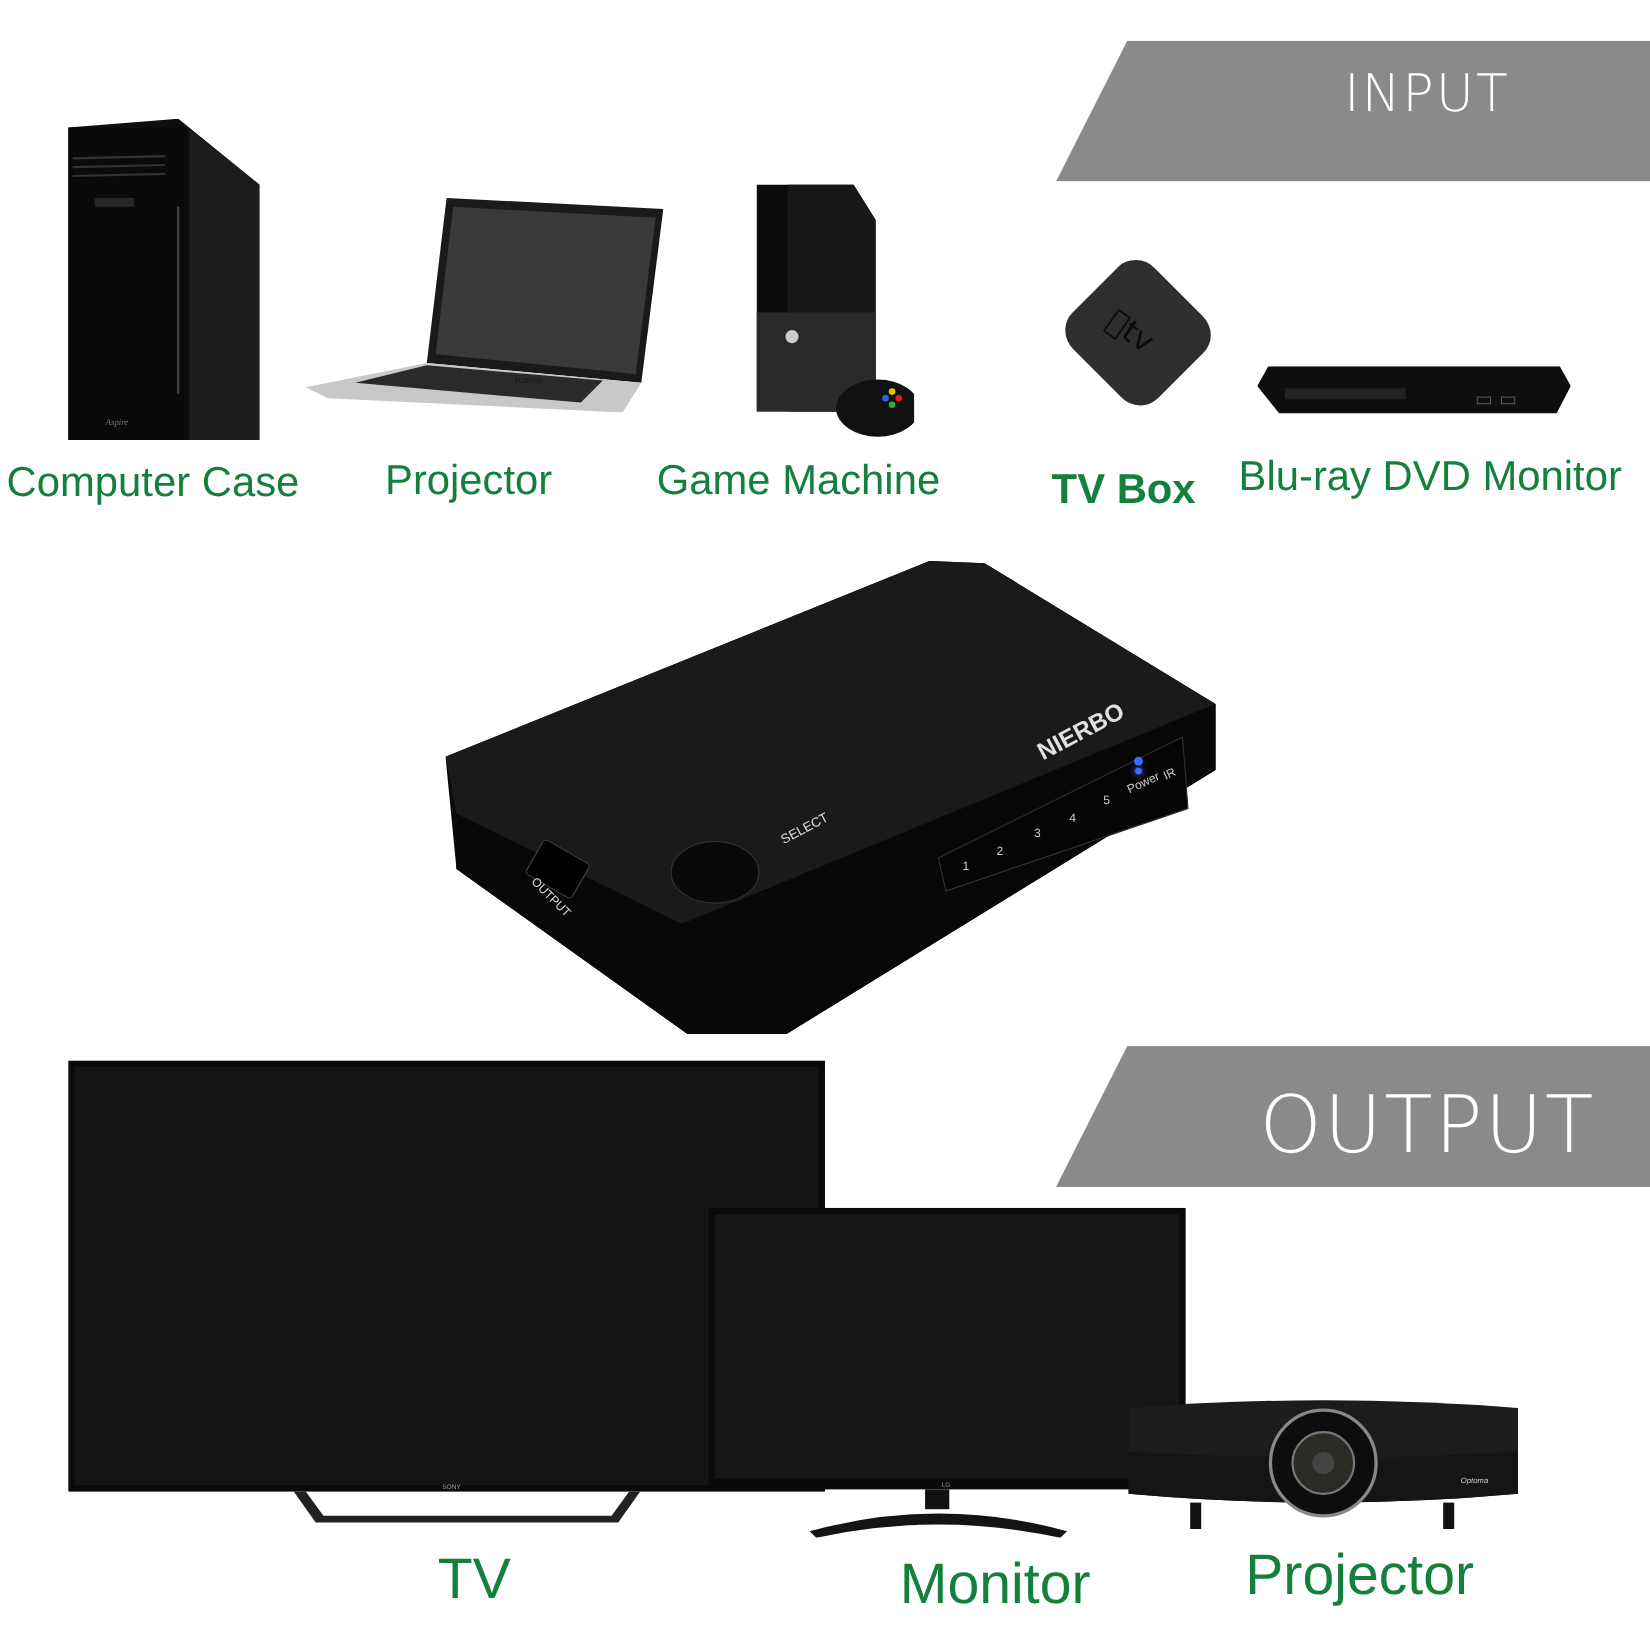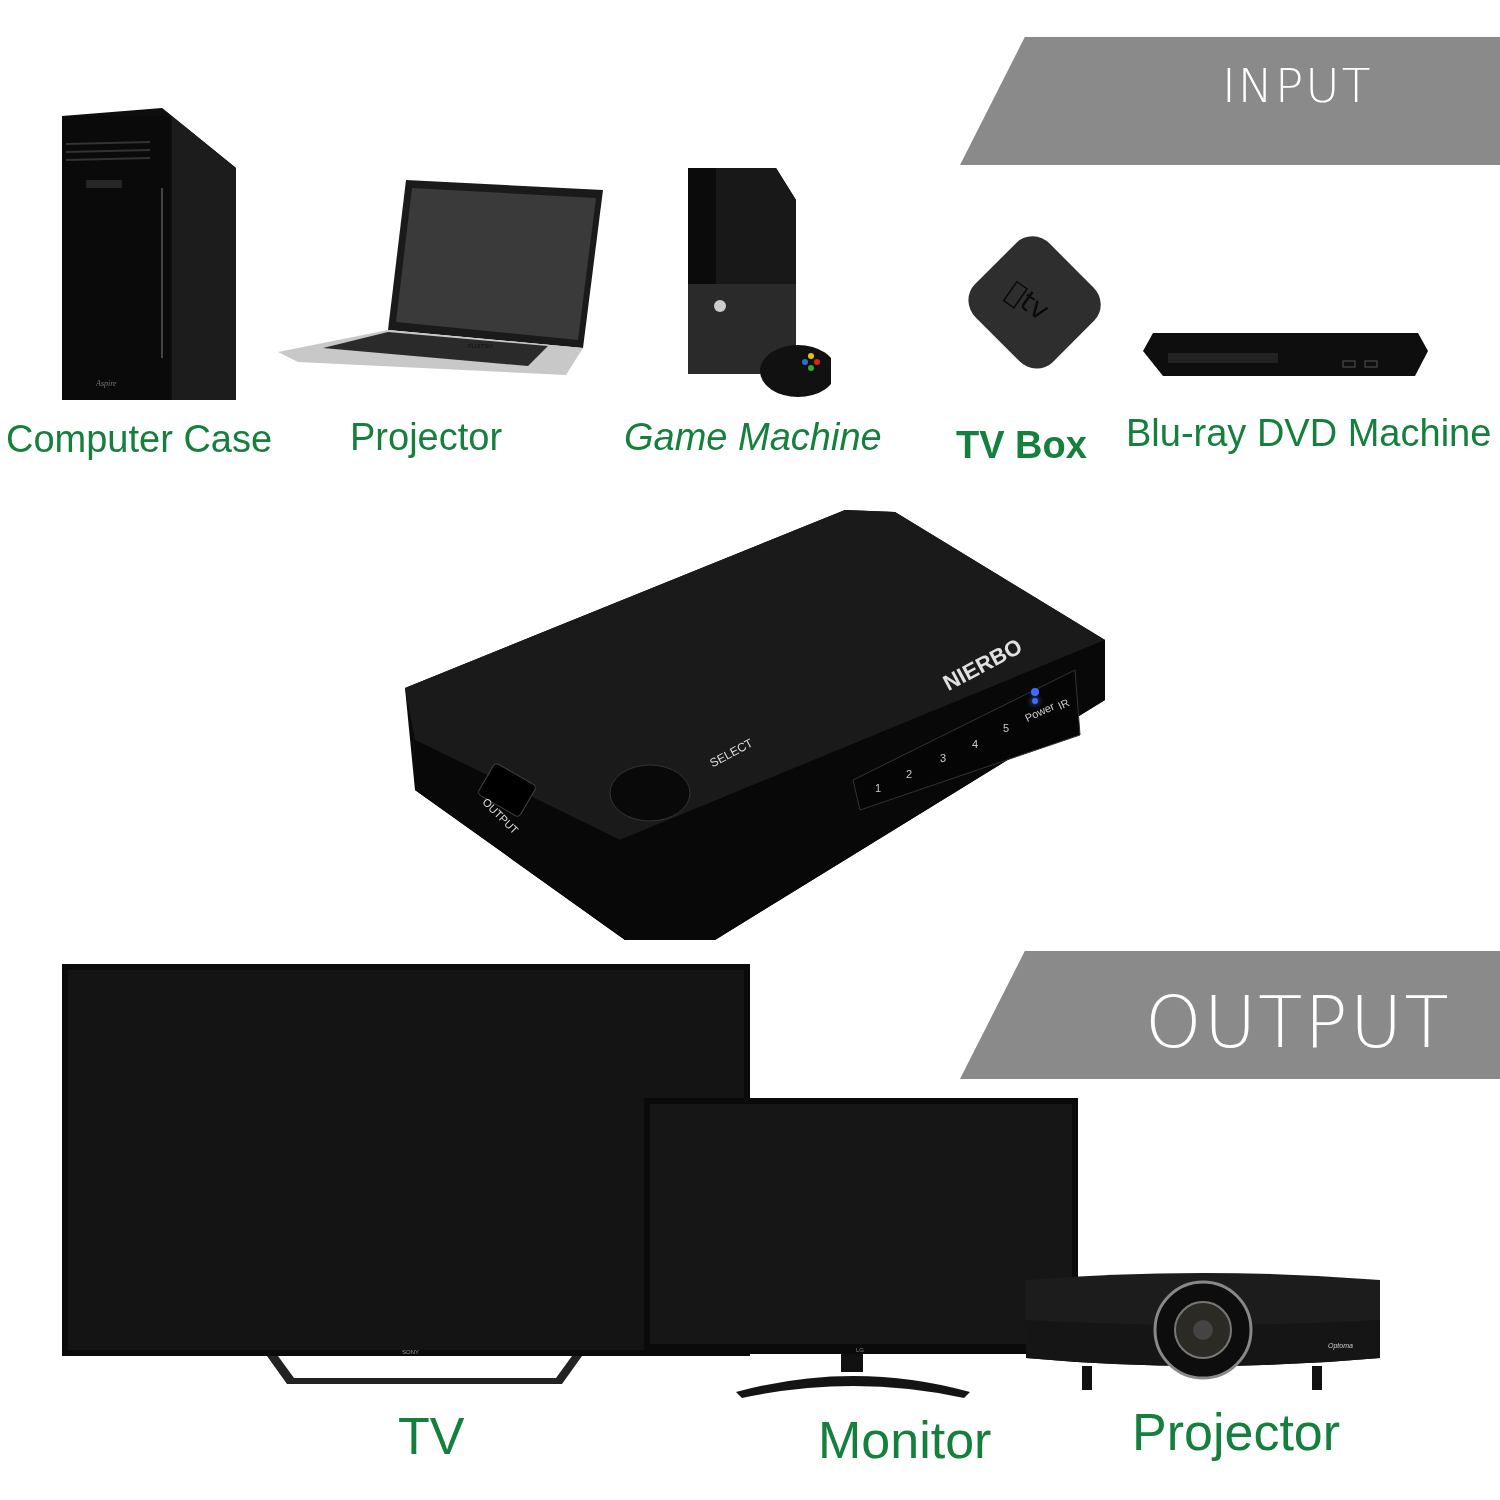--- a/index.html
+++ b/index.html
@@ -49,39 +49,39 @@
     <polygon points="30,2 90,2 110,34 110,208 30,208" fill="#181818"></polygon>
     <rect x="2" y="118" width="108" height="90" fill="#2a2a2a"></rect>
     <circle cx="34" cy="140" r="6" fill="#ccc"></circle>
     <ellipse cx="112" cy="205" rx="38" ry="26" fill="#111"></ellipse>
     <circle cx="125" cy="190" r="3" fill="#e8c400"></circle>
     <circle cx="131" cy="196" r="3" fill="#d22"></circle>
     <circle cx="119" cy="196" r="3" fill="#2a6fd8"></circle>
     <circle cx="125" cy="202" r="3" fill="#3a3"></circle>
   </svg>
 </div>
-<div class="label in-label" style="left:624px; top:416px;font-style:italic;">Game Machine</div>
+<div class="label in-label" style="left:597px; top:416px;">Game Machine</div>
 
 <div class="abs" style="left:955px; top:232px; width:155px; height:150px;">
   <svg width="155" height="150" viewBox="0 0 155 150">
     <rect x="22" y="18" width="110" height="110" rx="24" transform="rotate(45 77 73) scale(1 0.95)" fill="#2e2e2e"></rect>
     <text x="48" y="82" fill="#0a0a0a" font-size="28" font-family="DejaVu Sans, sans-serif" transform="rotate(35 77 75)">tv</text>
   </svg>
 </div>
 <div class="label in-label" style="left:956px; top:424px;font-weight:bold;">TV Box</div>
 
 <div class="abs" style="left:1143px; top:333px; width:285px; height:43px;">
   <svg width="285" height="43" viewBox="0 0 285 43">
     <polygon points="10,0 275,0 285,18 272,43 20,43 0,18" fill="#0e0e0e"></polygon>
     <rect x="25" y="20" width="110" height="10" fill="#222"></rect>
     <rect x="200" y="28" width="12" height="6" fill="none" stroke="#555"></rect>
     <rect x="222" y="28" width="12" height="6" fill="none" stroke="#555"></rect>
   </svg>
 </div>
-<div class="label in-label" style="left:1126px; top:412px;">Blu-ray DVD Machine</div>
+<div class="label in-label" style="left:1126px; top:412px;">Blu-ray DVD Monitor</div>
 
 <div class="abs" style="left:405px; top:510px; width:730px; height:430px;">
   <svg width="730" height="430" viewBox="0 0 730 430">
     <polygon points="0,178 440,0 490,2 700,130 700,190 310,430 220,430 10,280" fill="#0b0b0b"></polygon>
     <polygon points="0,178 440,0 490,2 700,130 215,330 10,230" fill="#1a1a1a"></polygon>
     <polygon points="10,230 215,330 700,130 700,190 310,430 220,430 10,280" fill="#080808"></polygon>
     <ellipse cx="245" cy="283" rx="40" ry="28" fill="#090909" stroke="#333"></ellipse>
     <polygon points="448,270 670,160 675,225 455,300" fill="#050505" stroke="#333"></polygon>
     <rect x="78" y="262" width="48" height="36" rx="4" fill="#000" stroke="#444" transform="rotate(30 102 280)"></rect>
     <circle cx="630" cy="182" r="4" fill="#3a6dff"></circle>

